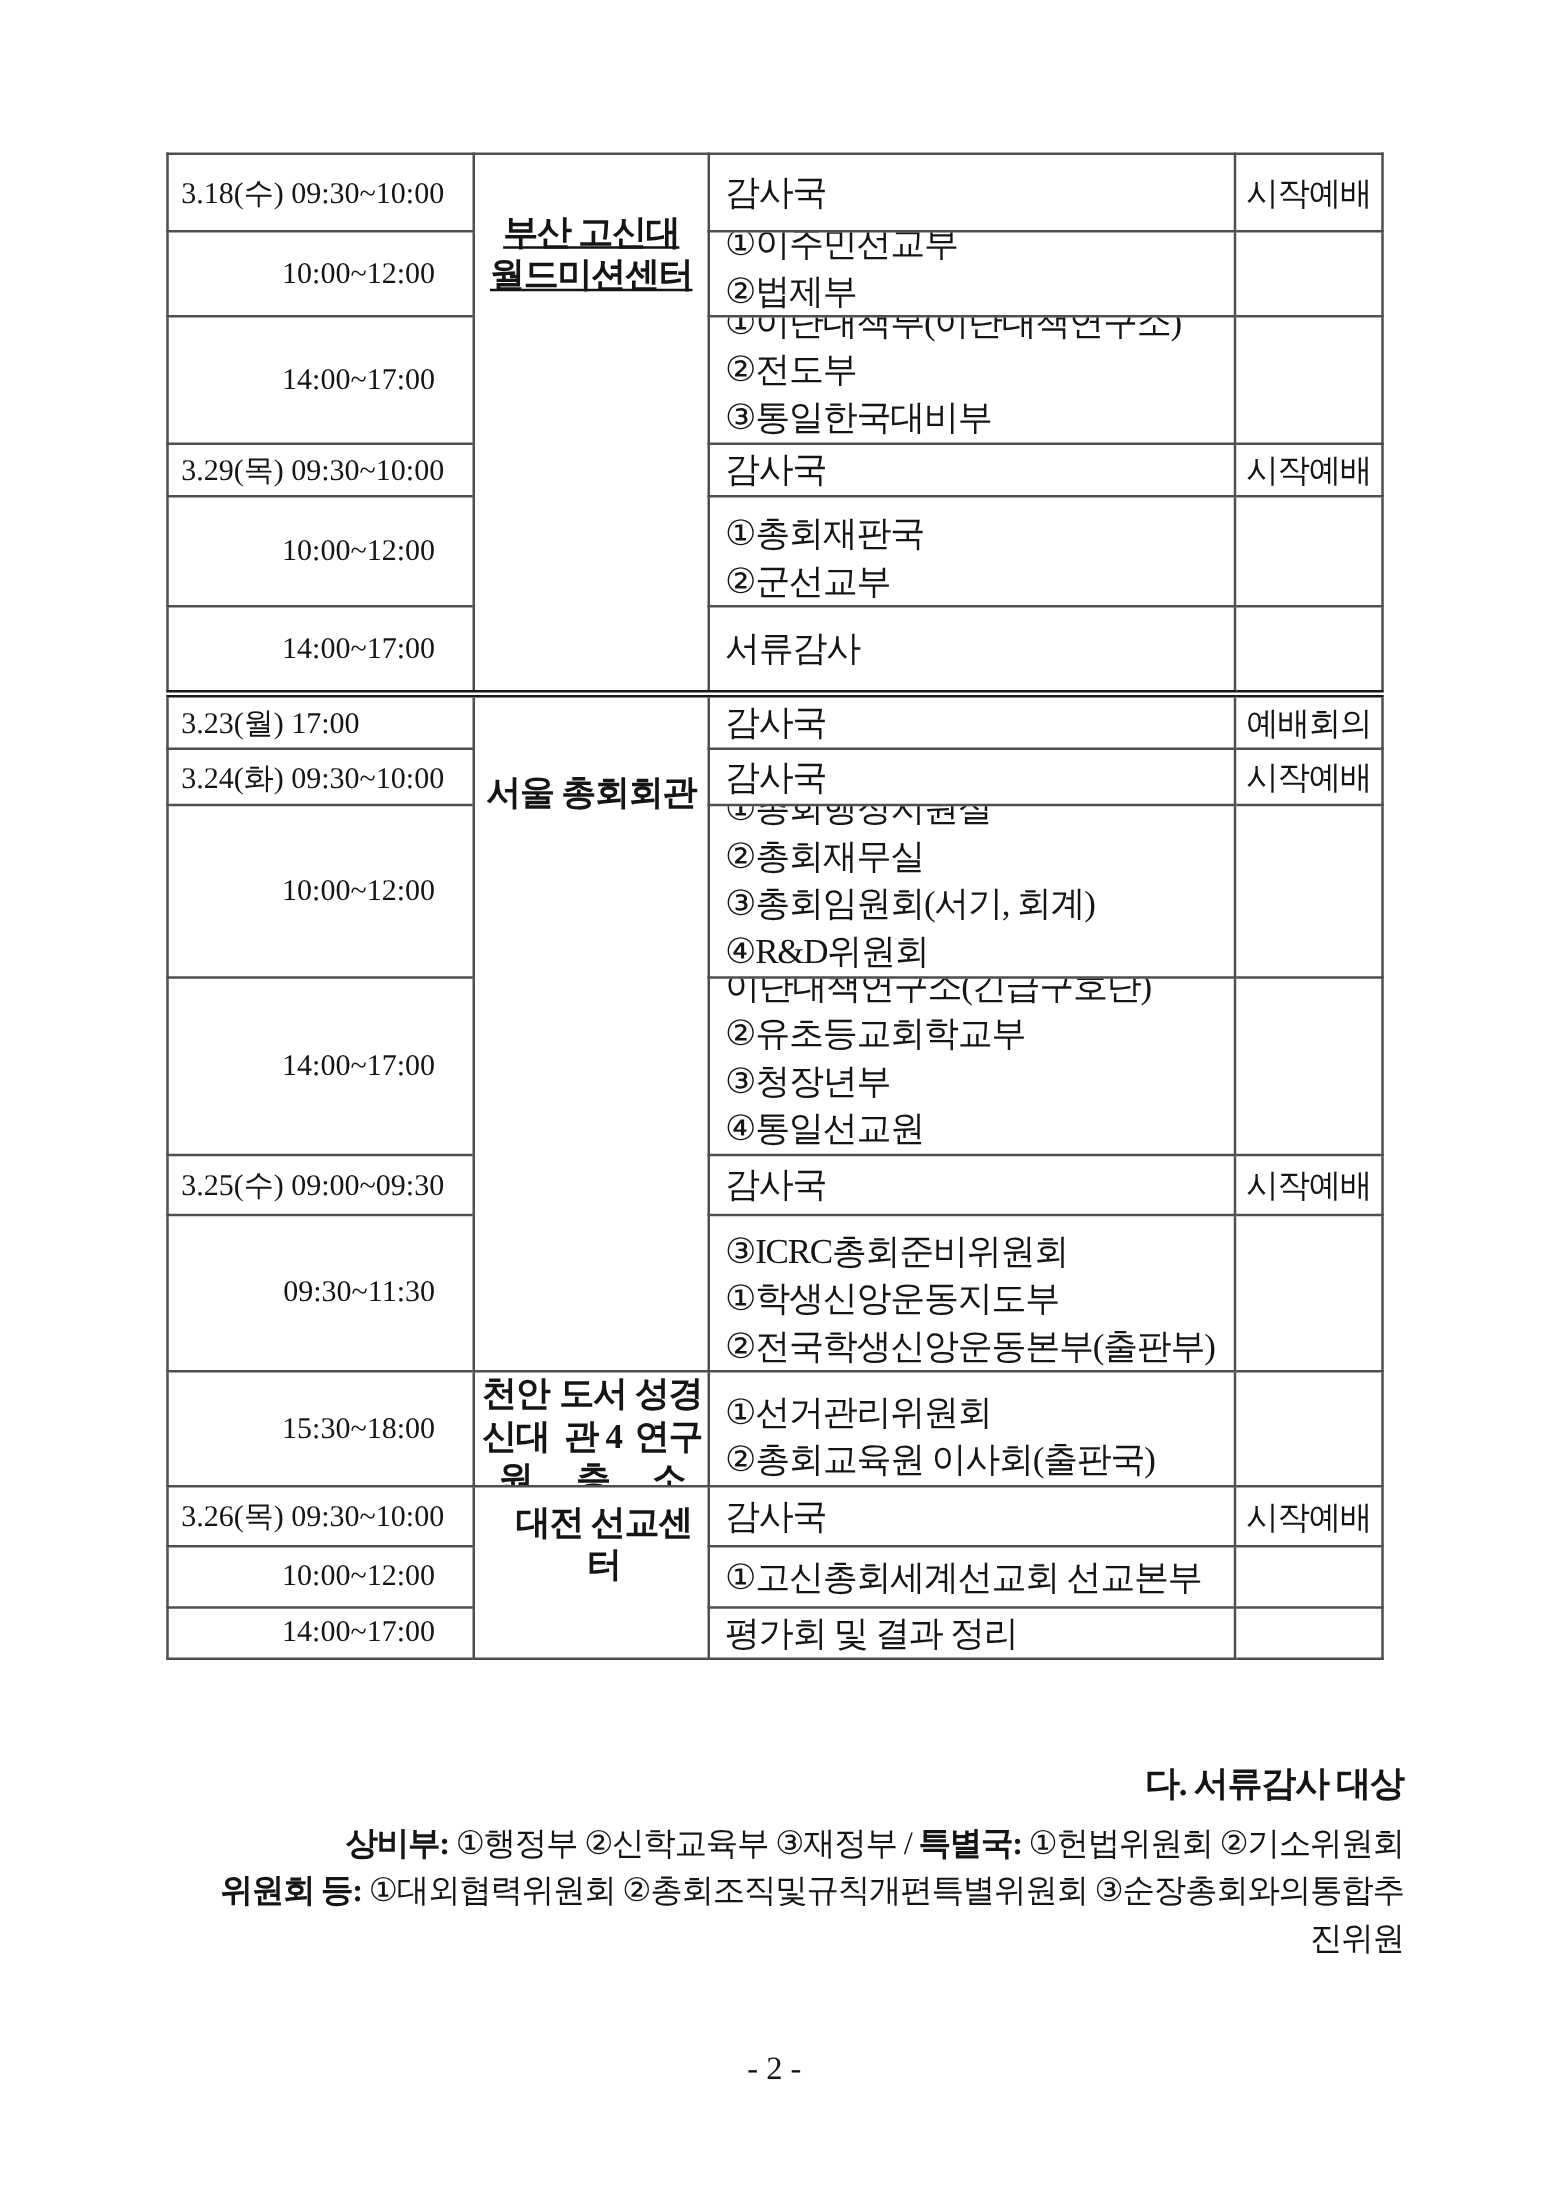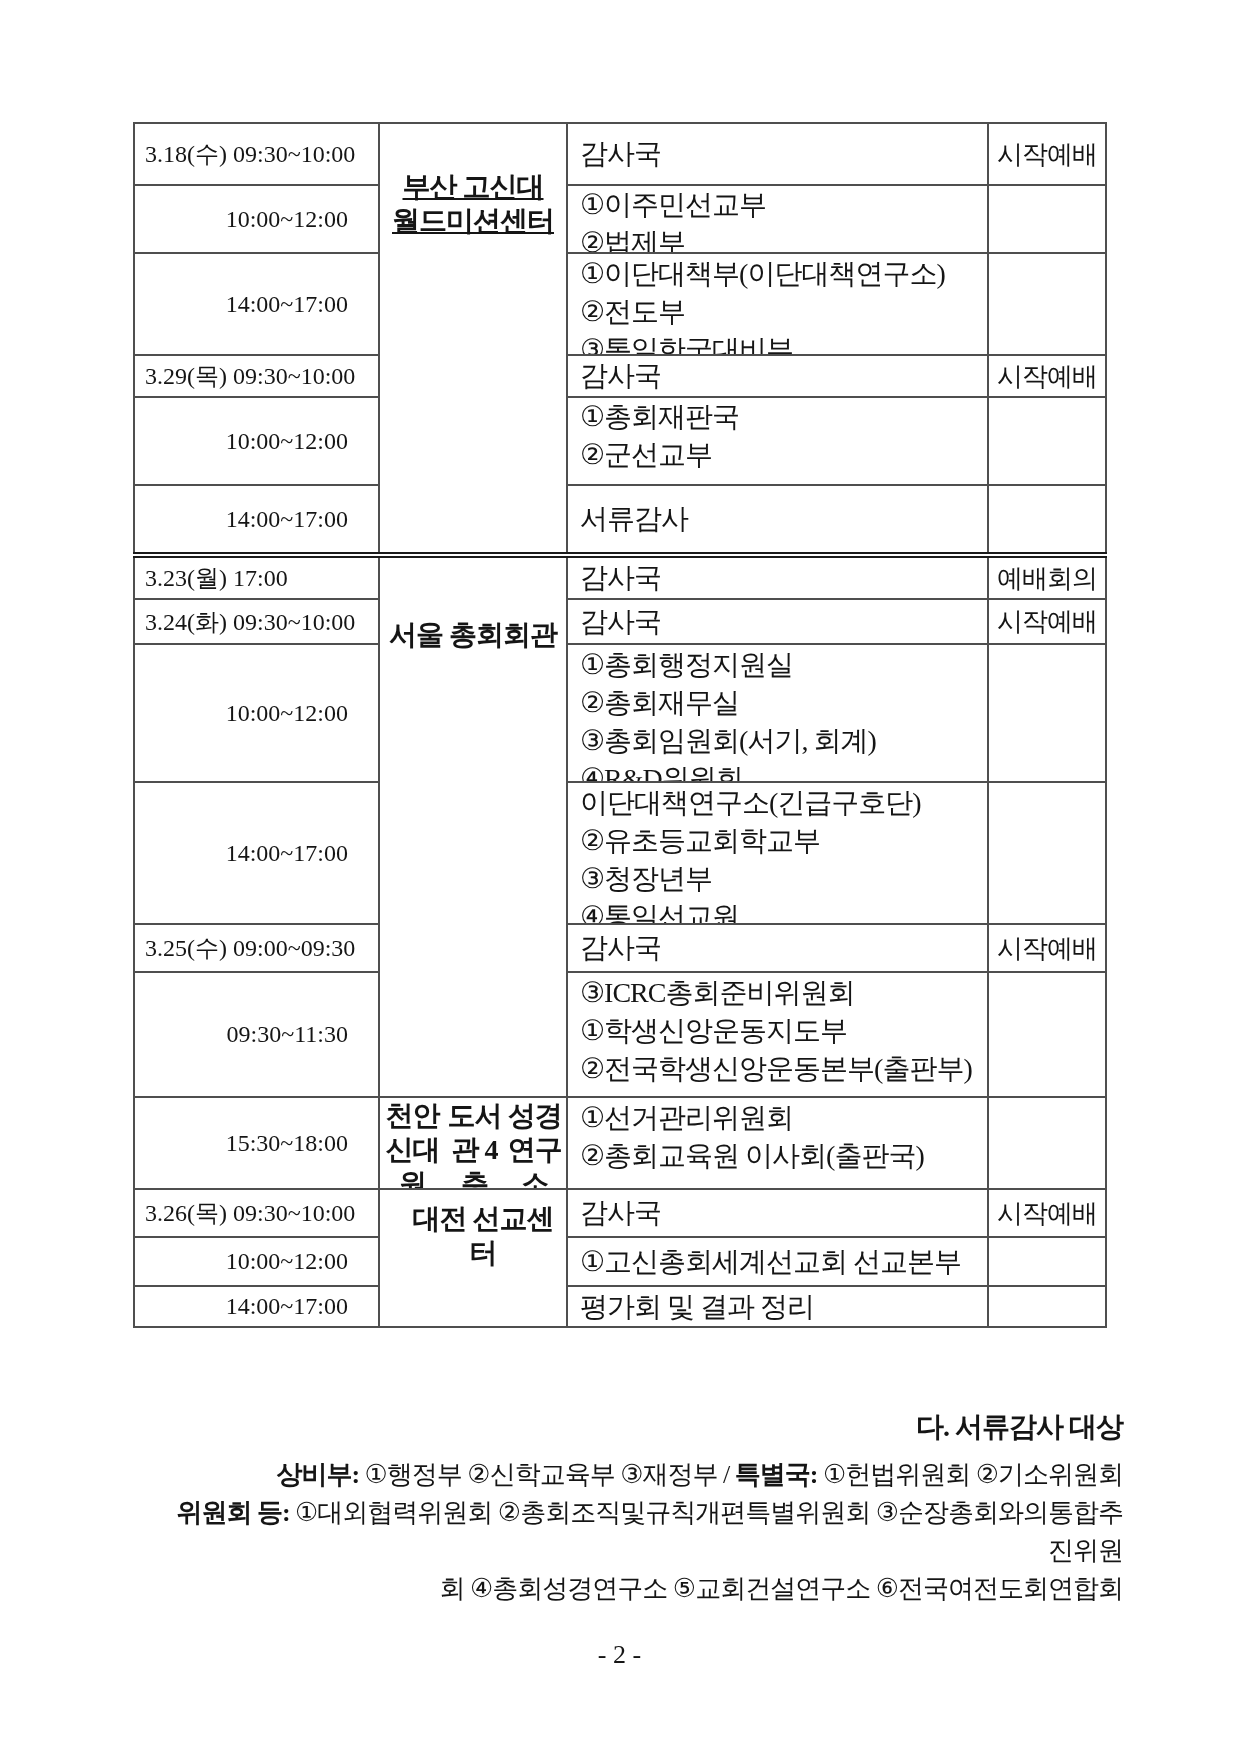--- a/index.html
+++ b/index.html
@@ -28,21 +28,21 @@
   td.time { text-align: right; padding-right: 30px; font-size: 24px; white-space: nowrap; }
   td.time.date { text-align: left; padding-left: 10px; }
   td.loc { text-align: center; font-weight: bold; line-height: 34px; letter-spacing: -1px; }
   td.loc.v-top { vertical-align: top; }
   td.loc.pt46 { padding-top: 46px; text-decoration: underline; }
   td.loc.pt60 { padding-top: 60px; }
   td.loc.pt12 { padding-top: 12px; padding-left: 20px; }
   td.dept { padding-left: 12px; text-align: left; letter-spacing: -1px; }
   td.note { text-align: center; font-size: 26px; letter-spacing: -1px; }
   .stack {
-    display: flex; flex-direction: column; justify-content: flex-start;
+    display: flex; flex-direction: column; justify-content: flex-end;
   }
   .s66 { height: 66px; } .s86 { height: 86px; } .s88 { height: 88px; }
   .s98 { height: 98px; } .s122 { height: 122px; } .s134 { height: 134px; }
   .s138 { height: 138px; }
   .loc-stack { display: flex; flex-direction: row; justify-content: space-evenly; height: 88px; }
   .notes {
     position: absolute; left: 143px; top: 1408px; width: 980px;
     font-size: 26px; letter-spacing: -1px; text-align: right;
   }
   .notes-heading { font-weight: bold; font-size: 28px; margin: 0 0 10px 0; }
@@ -207,16 +207,15 @@
     <td class="dept">평가회 및 결과 정리</td>
     <td class="note"></td>
   </tr>
 </tbody>
   </table>
 
 <div class="notes">
   <div class="notes-heading">다. 서류감사 대상</div>
   <div class="notes-line"><span class="b">상비부:</span><span> ①행정부 ②신학교육부 ③재정부 / </span><span class="b">특별국:</span><span> ①헌법위원회 ②기소위원회</span></div>
   <div class="notes-line"><span class="b">위원회 등:</span><span> ①대외협력위원회 ②총회조직및규칙개편특별위원회 ③순장총회와의통합추진위원</span></div>
-  <div class="notes-cont">회 ④총회성경연구소 ⑤교회건설연구소 ⑥전국여전도회연합회</div>
 </div>
 
 <div class="page-num">- 2 -</div>
 
 </body></html>

